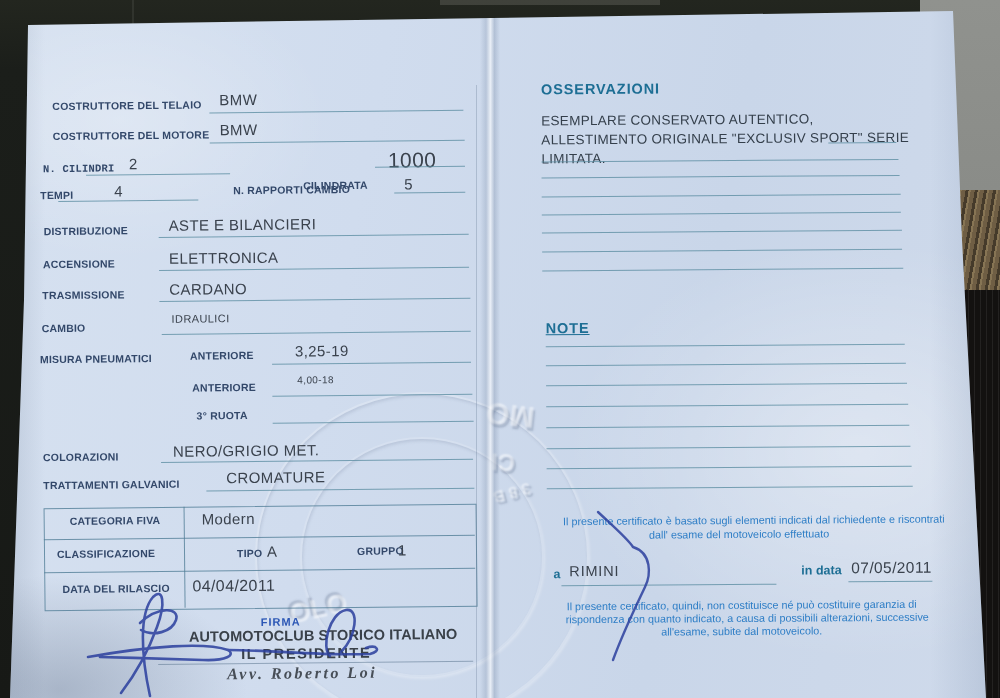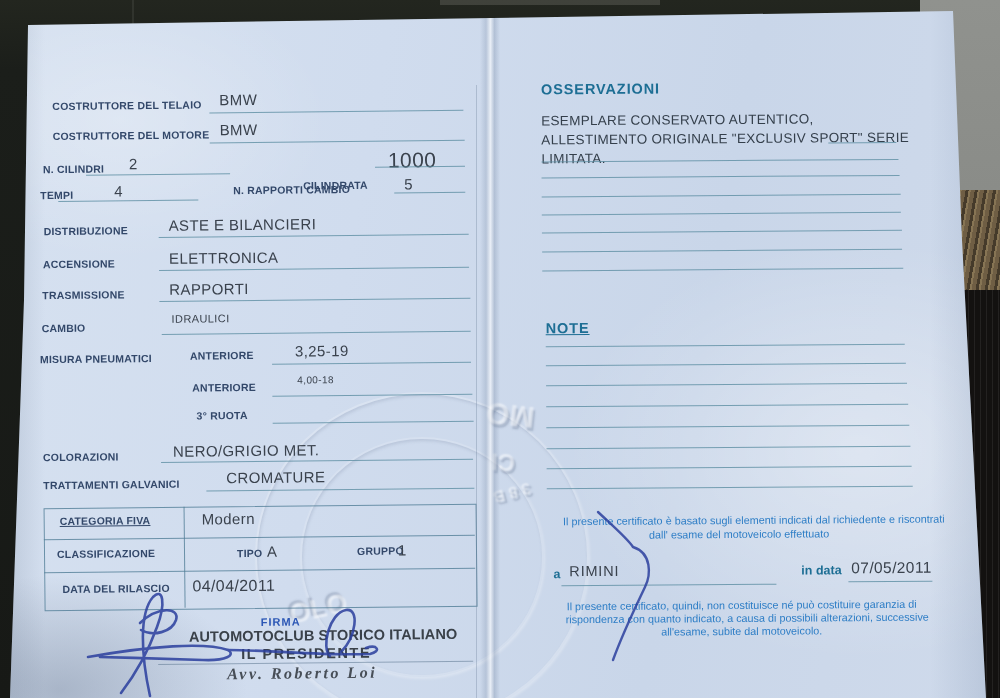--- a/index.html
+++ b/index.html
@@ -74,21 +74,21 @@
     <div class="rot-left">
 
       <span class="lbl" style="left:55px;top:98px;">COSTRUTTORE DEL TELAIO</span>
       <span class="val" style="left:222px;top:91px;font-size:15px;">BMW</span>
       <div class="rule" style="left:212px;top:112px;width:254px;"></div>
 
       <span class="lbl" style="left:55px;top:128px;">COSTRUTTORE DEL MOTORE</span>
       <span class="val" style="left:222px;top:121px;font-size:15px;">BMW</span>
       <div class="rule" style="left:212px;top:142px;width:255px;"></div>
 
-      <span class="lbl" style="left:45px;top:161px;">N. CILINDRI</span>
+      <span class="lbl" style="left:45px;top:161px;font-family:Liberation Mono, monospace;">N. CILINDRI</span>
       <span class="val" style="left:131px;top:154px;font-size:15px;">2</span>
       <div class="rule" style="left:88px;top:173px;width:144px;"></div>
       <span class="lbl" style="left:305px;top:156px;margin-top:24px;">CILINDRATA</span>
       <span class="val" style="left:390px;top:150px;font-size:21px;">1000</span>
       <div class="rule" style="left:377px;top:168px;width:90px;"></div>
 
       <span class="lbl" style="left:42px;top:187px;">TEMPI</span>
       <span class="val" style="left:116px;top:181px;font-size:15px;">4</span>
       <div class="rule" style="left:60px;top:199px;width:140px;"></div>
       <span class="lbl" style="left:235px;top:184px;">N. RAPPORTI CAMBIO</span>
@@ -97,21 +97,21 @@
 
       <span class="lbl" style="left:45px;top:223px;">DISTRIBUZIONE</span>
       <span class="val" style="left:170px;top:216px;font-size:15px;">ASTE E BILANCIERI</span>
       <div class="rule" style="left:160px;top:236px;width:310px;"></div>
 
       <span class="lbl" style="left:44px;top:256px;">ACCENSIONE</span>
       <span class="val" style="left:170px;top:249px;font-size:15px;">ELETTRONICA</span>
       <div class="rule" style="left:160px;top:269px;width:310px;"></div>
 
       <span class="lbl" style="left:43px;top:287px;">TRASMISSIONE</span>
-      <span class="val" style="left:170px;top:280px;font-size:15px;">RAPPORTI</span>
+      <span class="val" style="left:170px;top:280px;font-size:15px;">CARDANO</span>
       <div class="rule" style="left:160px;top:300px;width:311px;"></div>
 
       <span class="lbl" style="left:42px;top:320px;">CAMBIO</span>
       <span class="val" style="left:172px;top:312px;font-size:11px;">IDRAULICI</span>
       <div class="rule" style="left:162px;top:333px;width:309px;"></div>
 
       <span class="lbl" style="left:40px;top:351px;">MISURA PNEUMATICI</span>
       <span class="lbl" style="left:190px;top:349px;">ANTERIORE</span>
       <span class="val" style="left:295px;top:343px;font-size:15px;">3,25-19</span>
       <div class="rule" style="left:272px;top:364px;width:199px;"></div>
@@ -129,21 +129,21 @@
 
       <span class="lbl" style="left:42px;top:477px;">TRATTAMENTI GALVANICI</span>
       <span class="val" style="left:225px;top:469px;font-size:15px;">CROMATURE</span>
       <div class="rule" style="left:205px;top:490px;width:268px;"></div>
 
       <div class="abs fiva-table"></div>
       <div class="rule t-h1" style="background:rgba(80,125,150,.8);"></div>
       <div class="rule t-h2" style="background:rgba(80,125,150,.8);"></div>
       <div class="abs t-v"></div>
 
-      <span class="lbl" style="left:58px;top:513px;text-decoration:underline;">CATEGORIA FIVA</span>
+      <span class="lbl" style="left:68px;top:513px;">CATEGORIA FIVA</span>
       <span class="val" style="left:200px;top:510px;font-size:15px;">Modern</span>
 
       <span class="lbl" style="left:55px;top:546px;">CLASSIFICAZIONE</span>
       <span class="lbl" style="left:235px;top:547px;">TIPO</span>
       <span class="val" style="left:265px;top:543px;font-size:15px;">A</span>
       <span class="lbl" style="left:355px;top:546px;">GRUPPO</span>
       <span class="val" style="left:396px;top:543px;font-size:15px;">1</span>
 
       <span class="lbl" style="left:60px;top:581px;">DATA DEL RILASCIO</span>
       <span class="val" style="left:190px;top:577px;font-size:16px;">04/04/2011</span>

